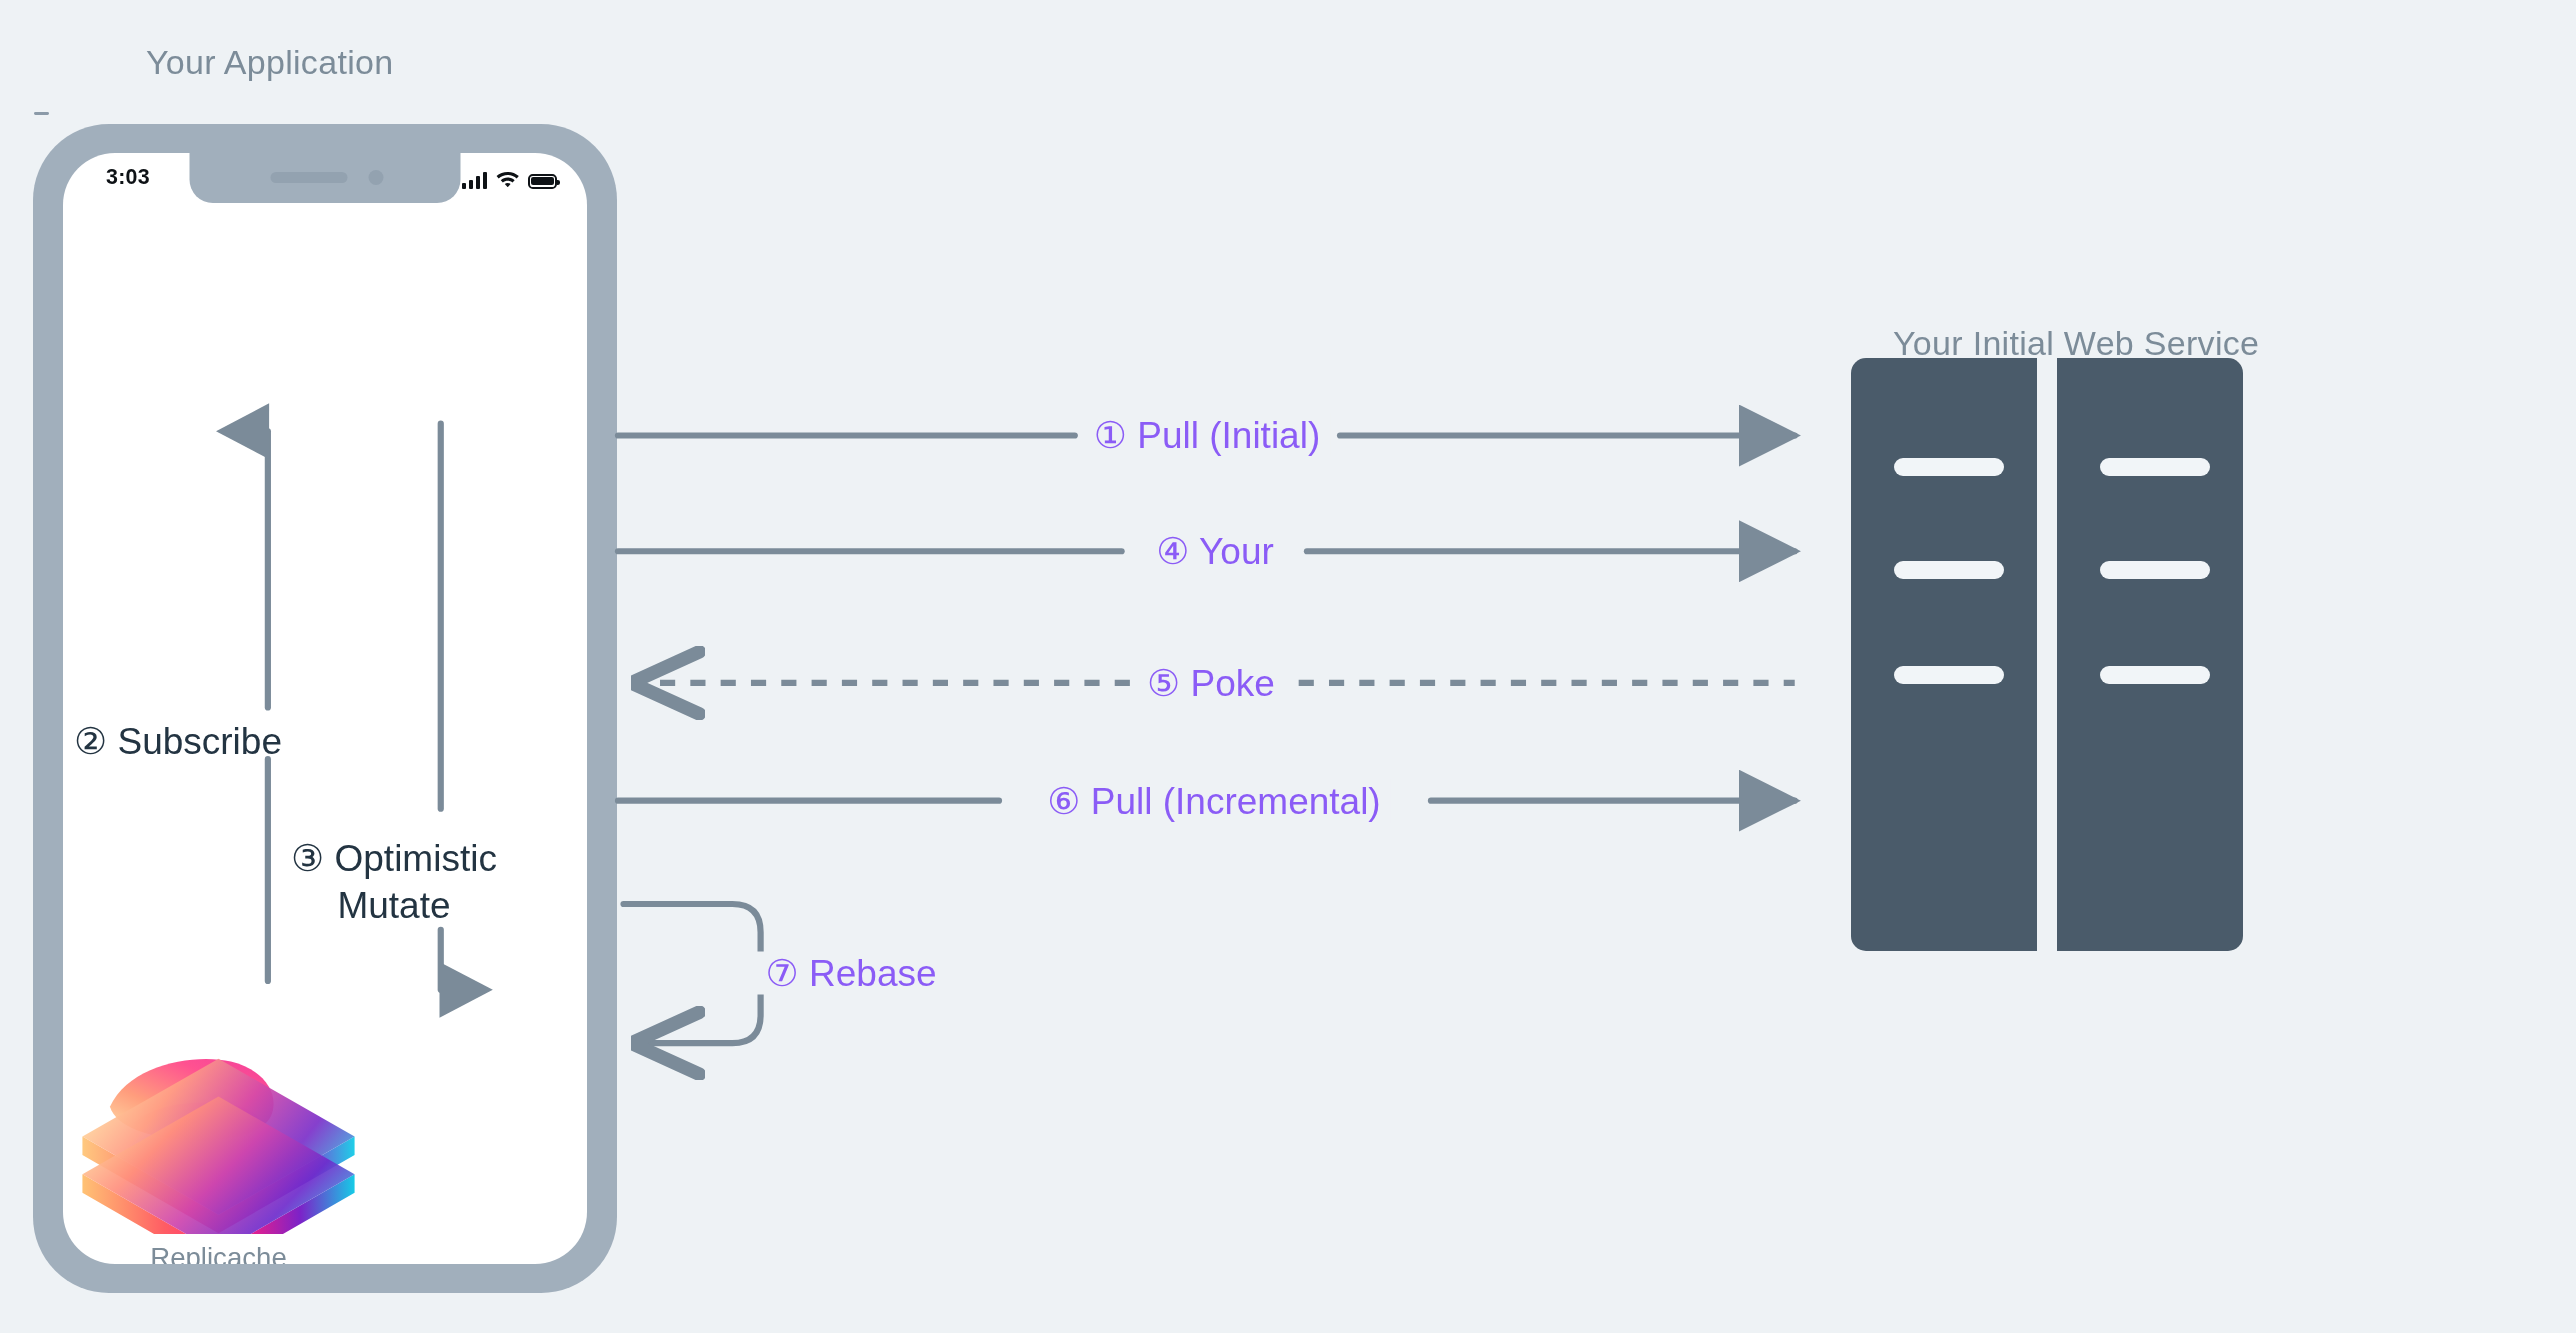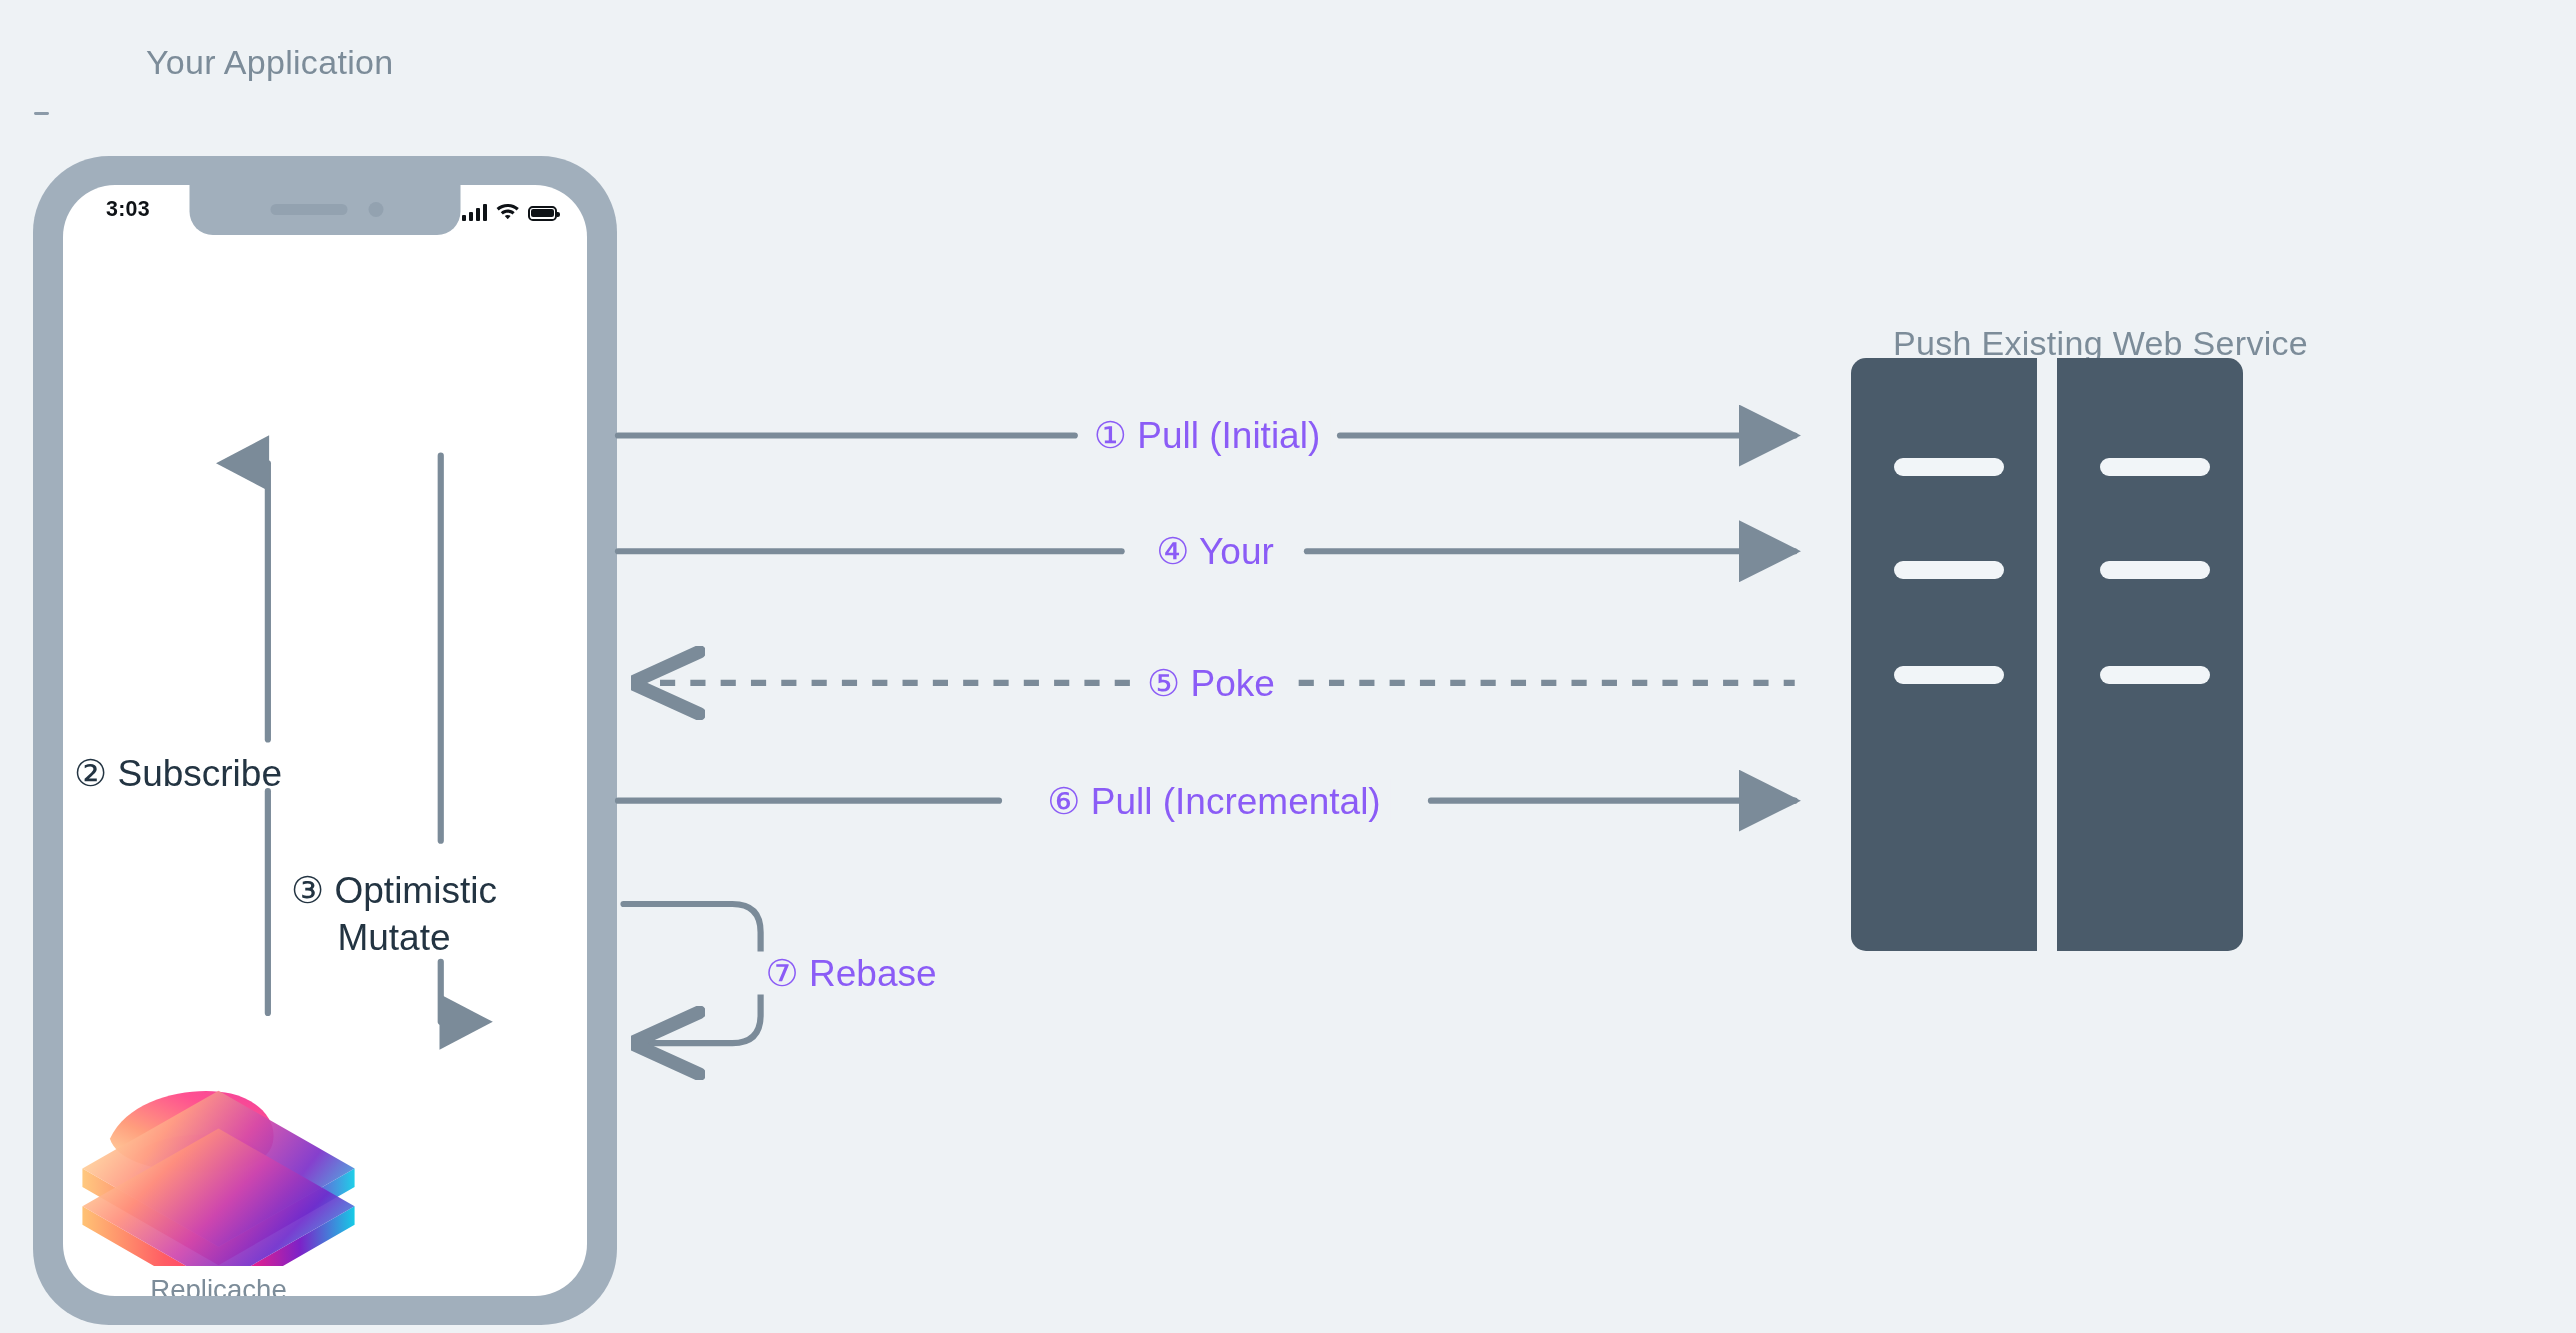--- a/index.html
+++ b/index.html
@@ -31,21 +31,20 @@
   
   #phone-frame {
     position: absolute;
     left: 33px;
     top: 124px;
     width: 584px;
     height: 1169px;
     background: #a1afbc;
     border-radius: 76px;
     box-sizing: border-box;
-    margin-top: 32px;
   }
   #phone-screen {
     position: absolute;
     left: 30px;
     top: 29px;
     right: 30px;
     bottom: 29px;
     background: #ffffff;
     border-radius: 52px;
     overflow: hidden;
@@ -240,21 +239,21 @@
   #flow-7 {
     left: 756px; top: 973px;
     transform: translate(0, -50%);
   }
 </style>
 </head>
 <body>
 
 <div class="section-title" id="app-title">Your Application</div>
 
-<div class="section-title" id="svc-title">Push Existing Web Service</div>
+<div class="section-title" id="svc-title">Your Initial Web Service</div>
 
 <div id="frame-dash"></div>
 
 <div id="phone-frame">
   <div id="phone-screen">
 
     <div id="phone-notch">
       <div id="notch-speaker"></div>
       <div id="notch-camera"></div>
     </div>

